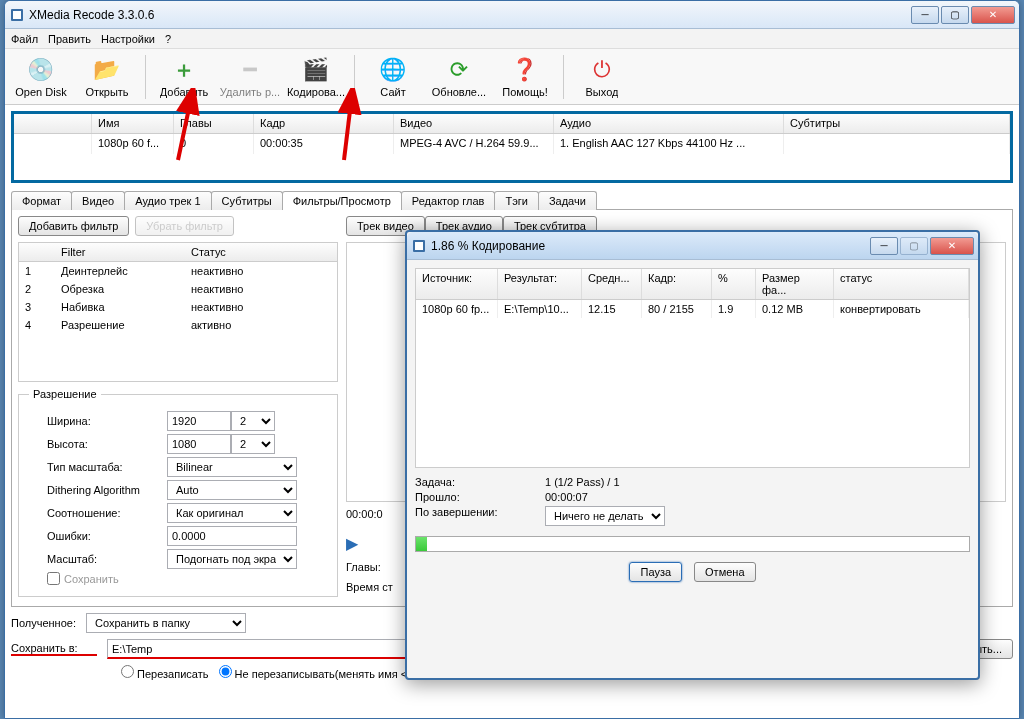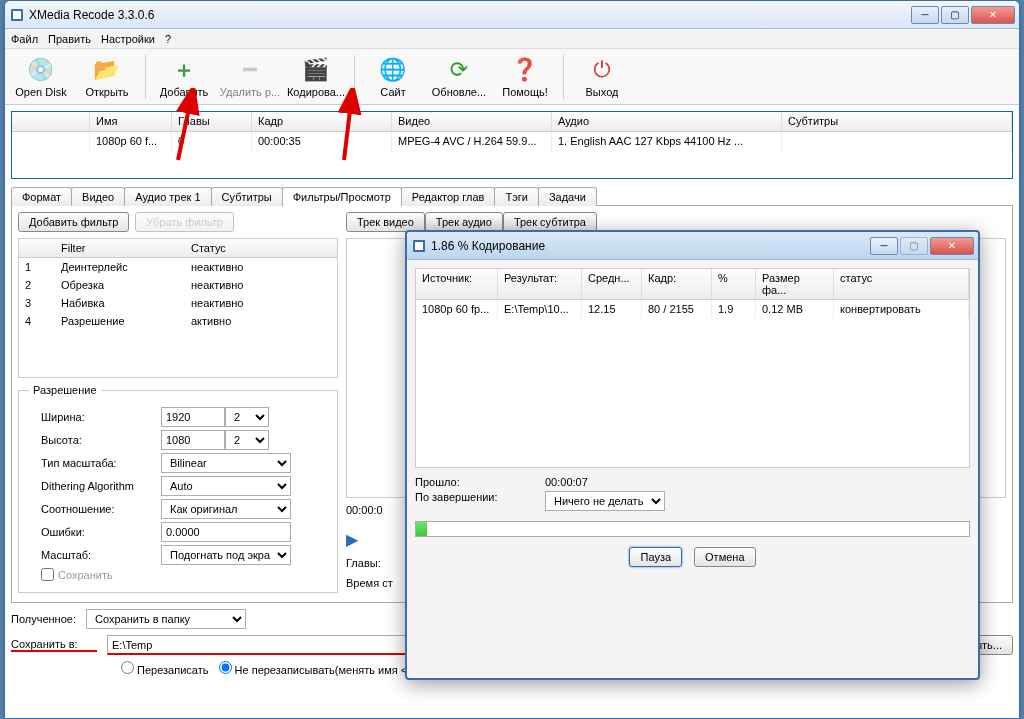--- a/index.html
+++ b/index.html
@@ -14,38 +14,38 @@
 .win-btn.close{background:linear-gradient(#f29b92,#d9534c);color:#fff;width:44px}
 .menubar{height:20px;display:flex;align-items:center;padding:0 6px;gap:10px;background:#f3f3f3;border-bottom:1px solid #ddd}
 .menubar span{cursor:pointer}
 .toolbar{height:56px;display:flex;align-items:center;border-bottom:1px solid #ccc;padding:2px 4px;gap:2px;background:#f8f8f8}
 .tool-item{width:64px;height:52px;display:flex;flex-direction:column;align-items:center;justify-content:center;cursor:pointer;border-radius:3px}
 .tool-icon{width:28px;height:28px;display:flex;align-items:center;justify-content:center;font-size:22px}
 .tool-lbl{font-size:11px;margin-top:2px;text-align:center;white-space:nowrap;overflow:hidden;max-width:62px;text-overflow:ellipsis}
 .tool-sep{width:1px;height:44px;background:#ccc;margin:0 4px}
 .disabled{opacity:.5}
 .content{padding:6px}
-.file-table{border:1px solid #0369a1;background:#fff}
+.file-table{border:3px solid #0369a1;background:#fff}
 .table-head{display:flex;background:linear-gradient(#fdfdfd,#ececec);border-bottom:1px solid #ccc;height:20px}
 .th{padding:3px 6px;border-right:1px solid #ddd;font-weight:normal}
 .table-row{display:flex;height:20px}
 .td{padding:3px 6px;border-right:1px solid #eee}
 .tabs{display:flex;margin-top:8px}
 .tab{padding:3px 10px;border:1px solid #aaa;border-bottom:none;background:linear-gradient(#fdfdfd,#ececec);cursor:pointer;margin-right:-1px;border-radius:3px 3px 0 0}
 .tab.active{background:#fff;position:relative;z-index:2}
 .panel{border:1px solid #aaa;padding:6px;background:#fff;margin-top:-1px}
 .btn{padding:3px 10px;border:1px solid #888;background:linear-gradient(#fdfdfd,#e4e4e4);border-radius:3px;cursor:pointer}
 .btn.disabled{color:#999}
 .filter-table{border:1px solid #ccc;margin-top:6px}
 .filter-head{display:flex;background:linear-gradient(#fdfdfd,#ececec);border-bottom:1px solid #ccc}
 .filter-body-row{display:flex}
 .fth,.ftd{padding:3px 6px}
 .fieldset{border:1px solid #ccc;padding:8px 10px;margin-top:6px}
 .fieldset legend{padding:0 4px}
-.form-row{display:flex;align-items:center;margin:3px 12px}
+.form-row{display:flex;align-items:center;margin:3px 18px}
 .form-lbl{width:120px}
 .input,.select{border:1px solid #abadb3;background:#fff;padding:2px 4px;height:20px}
 .spinner{width:64px}
 .select{width:130px}
 .arrow-overlay{position:absolute;pointer-events:none}
 .modal{position:absolute;left:405px;top:230px;width:575px;height:450px;border:2px solid #3a6ea5;border-radius:4px;background:#f4f4f4;box-shadow:0 4px 20px rgba(0,0,0,.4);z-index:50}
 .modal .titlebar{background:linear-gradient(#dceafa,#bcd5ef)}
 .modal-body{padding:8px}
 .enc-table{border:1px solid #ccc;background:#fff;height:200px}
 .enc-head{display:flex;background:linear-gradient(#fdfdfd,#ececec);border-bottom:1px solid #ccc}
@@ -314,20 +314,24 @@
         <div class="etd" style="width:84px">E:\Temp\10...</div>
         <div class="etd" style="width:60px">12.15</div>
         <div class="etd" style="width:70px">80 / 2155</div>
         <div class="etd" style="width:44px">1.9</div>
         <div class="etd" style="width:78px">0.12 MB</div>
         <div class="etd" style="flex:1">конвертировать</div>
       </div>
     </div>
     <div style="margin-top:8px">
       <div class="stat-row">
+          <span class="stat-lbl">Задача:</span>
+          <span>1 (1/2 Pass) / 1</span>
+        </div>
+      <div class="stat-row">
           <span class="stat-lbl">Прошло:</span>
           <span>00:00:07</span>
         </div>
       <div class="stat-row">
           <span class="stat-lbl">По завершении:</span>
           <select class="select" style="width:120px"><option>Ничего не делать</option></select>
         </div>
     </div>
     <div class="progress">
         <div class="progress-fill"></div>

